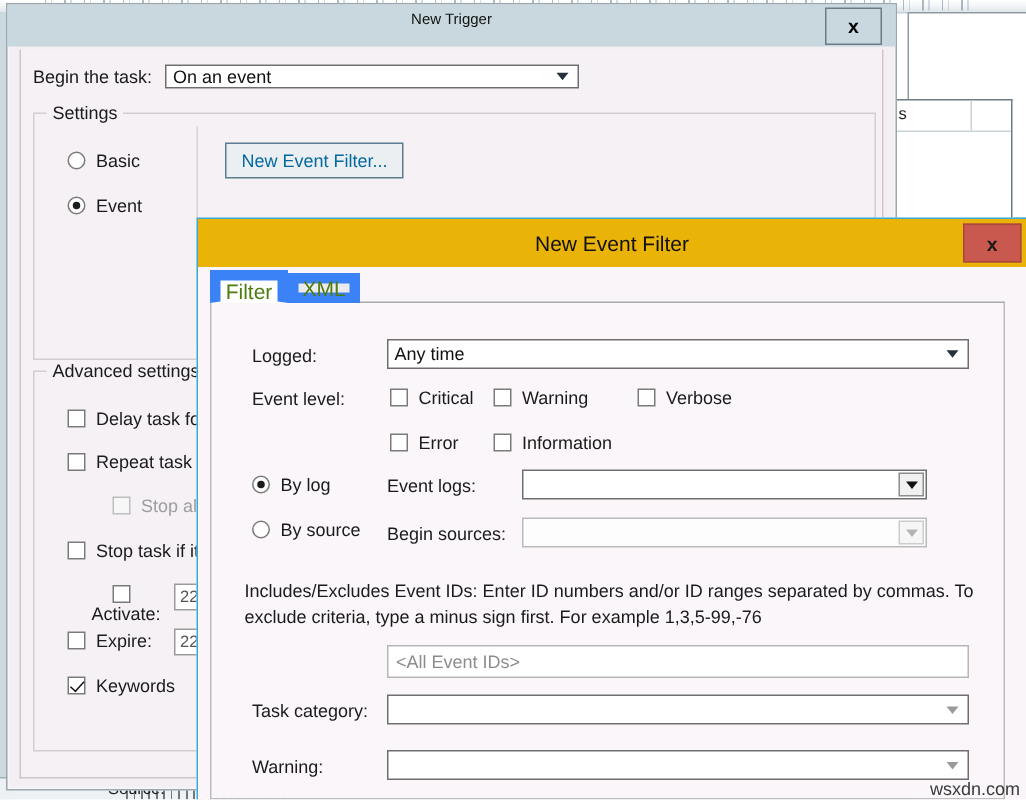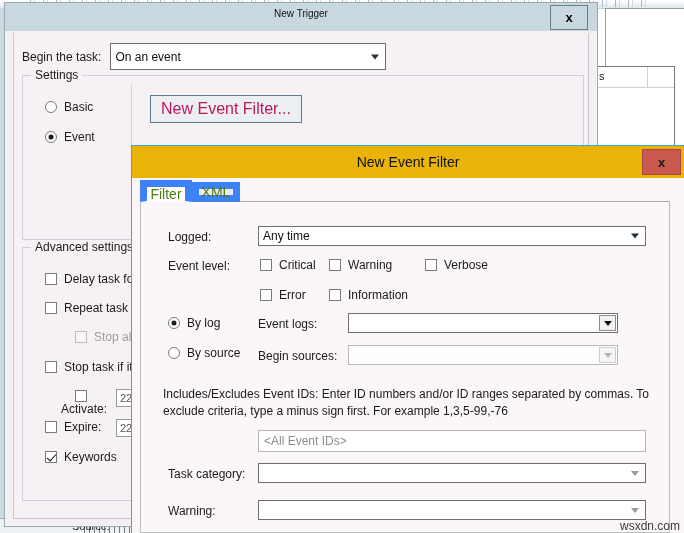--- a/index.html
+++ b/index.html
@@ -110,21 +110,21 @@
 
   .row-begin {
     position: absolute; left: 8px; top: 10px;
     display: flex; align-items: center;
   }
   .row-begin .lbl { font-size: 12px; color: #1b1b1b; margin-right: 9px; }
   .combo {
     position: relative;
     background: #ffffff;
     border: 1px solid #6e6e6e;
-    height: 27px;
+    height: 16px;
     display: flex; align-items: center;
     font-size: 12px; color: #111;
     padding-left: 4px;
     box-sizing: border-box;
   }
   .combo .arrow {
     position: absolute; right: 6px; top: 50%;
     transform: translateY(-50%);
     width: 0; height: 0;
     border-left: 4px solid transparent;
@@ -183,21 +183,21 @@
     width: 4px; height: 8px;
     border: solid #101010; border-width: 0 1.6px 1.6px 0;
     transform: rotate(42deg);
   }
   .checkbox.disabled, .radio.disabled { color: #9e9e9e; }
   .checkbox.disabled .mark, .radio.disabled .mark { border-color: #bdbdbd; background: #f7f7f7; }
 
   .btn {
     background: #eceff2;
     border: 1px solid #5d7c90;
-    font-size: 16px; color: #be185d;
+    font-size: 12px; color: #0369a1;
     padding: 4px 10px;
     cursor: pointer;
     font-family: "Liberation Sans", sans-serif;
   }
 
   .datebox {
     background: #ffffff; border: 1px solid #9a9a9a;
     height: 18px; width: 52px;
     font-size: 11px; color: #555; 
     display: flex; align-items: center; padding-left: 3px;

